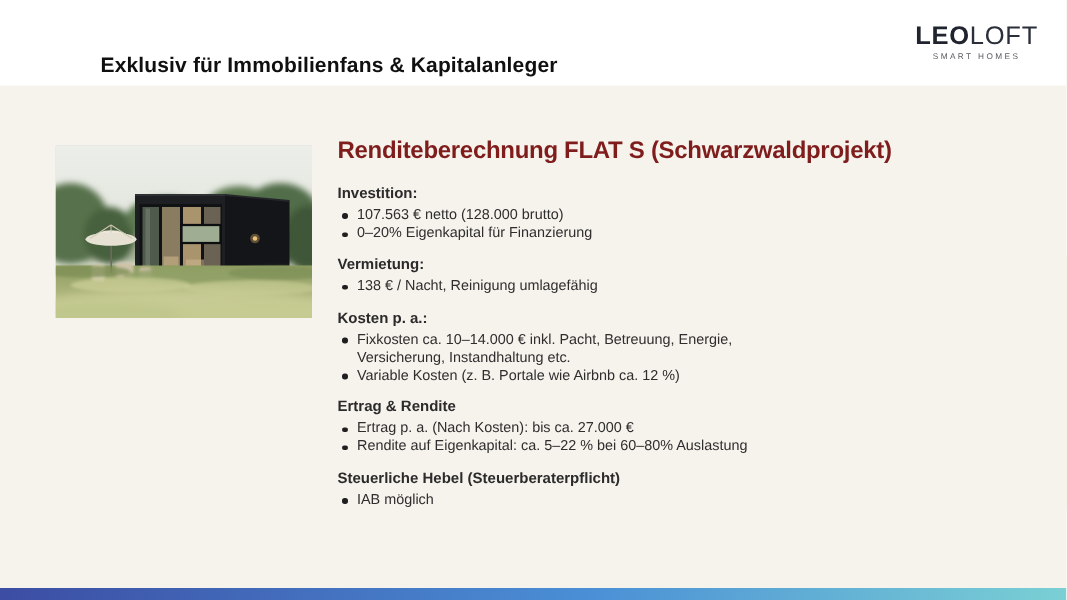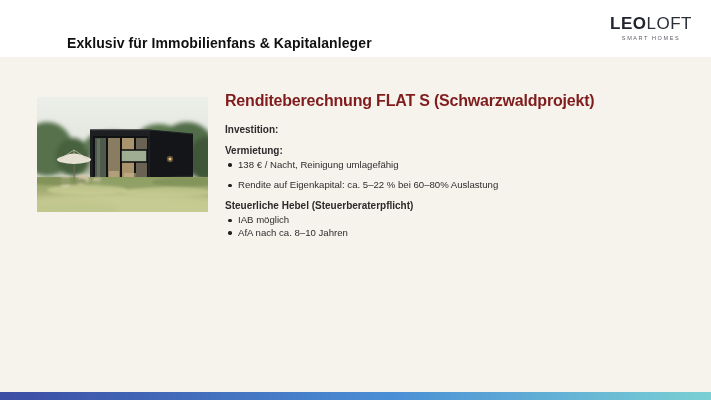--- a/index.html
+++ b/index.html
@@ -131,40 +131,53 @@
         <ellipse cx="140" cy="113" rx="60" ry="10" fill="#c4ca90" opacity="0.8"></ellipse>
       </g>
     </svg>
   </div>
 
   <div class="content">
     <h1 class="title">Renditeberechnung FLAT S (Schwarzwaldprojekt)</h1>
     <div>
   <div class="section">
     <div class="sec-heading"><b>Investition:</b><span class="sec-suffix"></span></div>
+    <ul>
+            <li>107.563 € netto (128.000 brutto)</li>
+            <li>0–20% Eigenkapital für Finanzierung</li>
+          </ul>
   </div>
 
   <div class="section">
     <div class="sec-heading"><b>Vermietung:</b><span class="sec-suffix"></span></div>
     <ul>
             <li>138 € / Nacht, Reinigung umlagefähig</li>
           </ul>
   </div>
 
+  <div class="section">
+    <div class="sec-heading"><b>Kosten p. a.:</b><span class="sec-suffix"></span></div>
+    <ul>
+            <li>Fixkosten ca. 10–14.000 € inkl. Pacht, Betreuung, Energie,
+Versicherung, Instandhaltung etc.</li>
+            <li>Variable Kosten (z. B. Portale wie Airbnb ca. 12 %)</li>
+          </ul>
+  </div>
 
   <div class="section">
+    <div class="sec-heading"><b>Ertrag &amp; Rendite</b><span class="sec-suffix"></span></div>
     <ul>
+            <li>Ertrag p. a. (Nach Kosten): bis ca. 27.000 €</li>
             <li>Rendite auf Eigenkapital: ca. 5–22 % bei 60–80% Auslastung</li>
           </ul>
   </div>
 
   <div class="section">
     <div class="sec-heading"><b>Steuerliche Hebel</b><span class="sec-suffix"> (Steuerberaterpflicht)</span></div>
     <ul>
             <li>IAB möglich</li>
-            <li>AfA nach ca. 8–10 Jahren</li>
           </ul>
   </div>
 </div>
   </div>
 
   <div class="footer-bar" style="background: linear-gradient(90deg, rgb(60, 77, 163) 0%, rgb(74, 143, 214) 55%, rgb(122, 208, 212) 100%);"></div>
 </div>
 
 </body></html>

